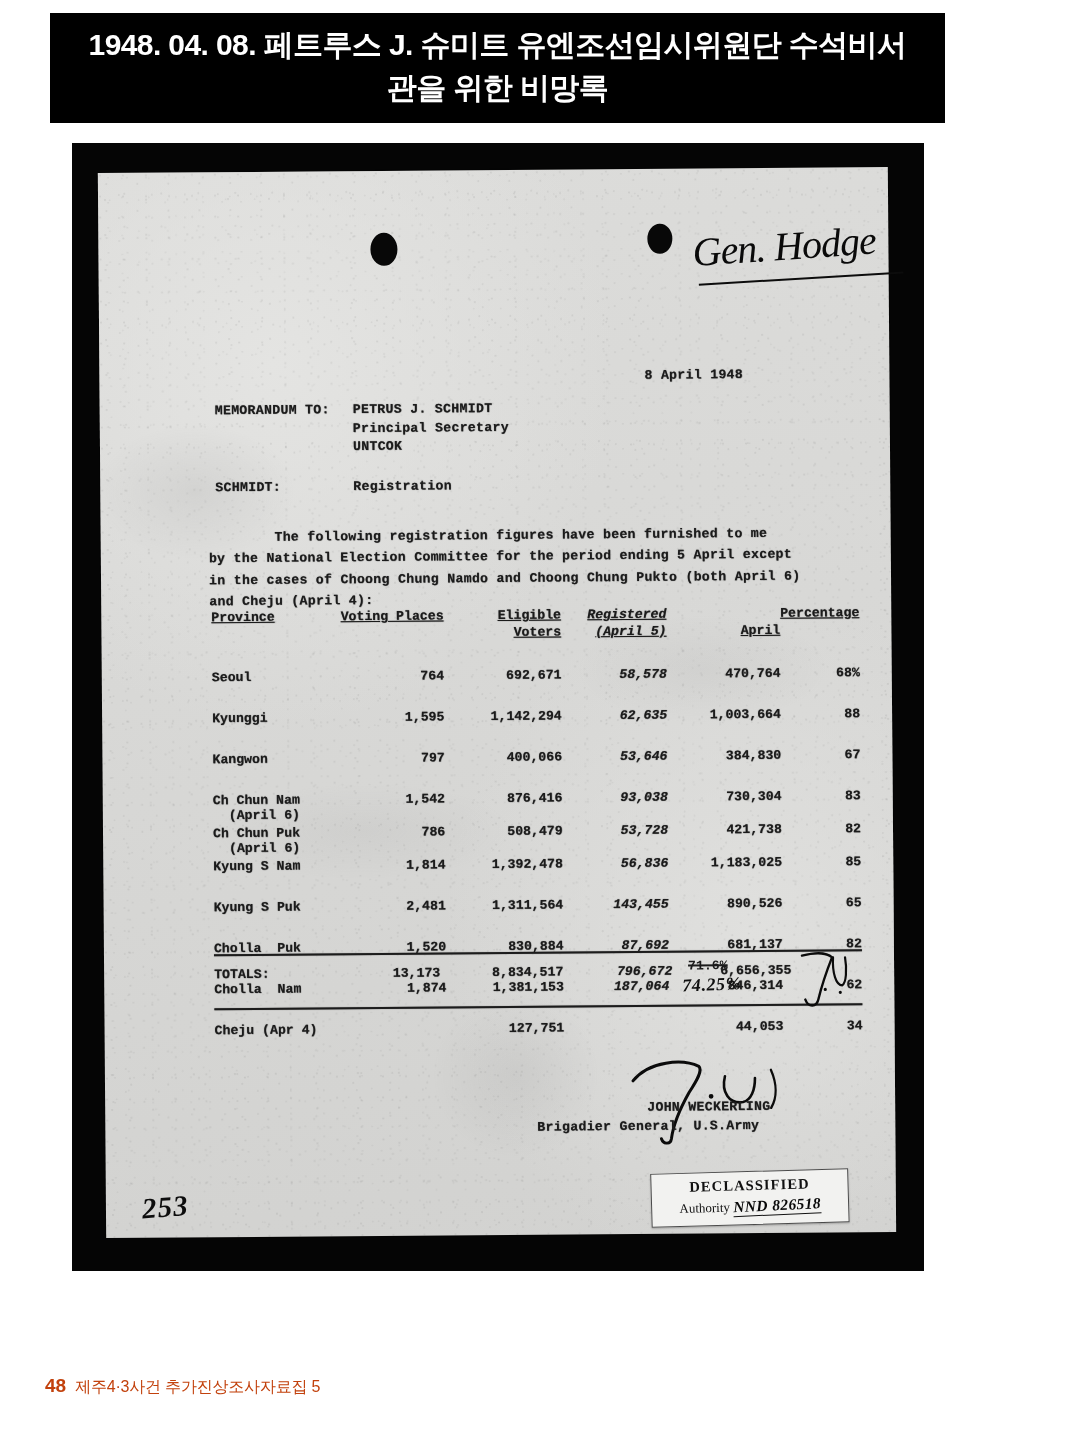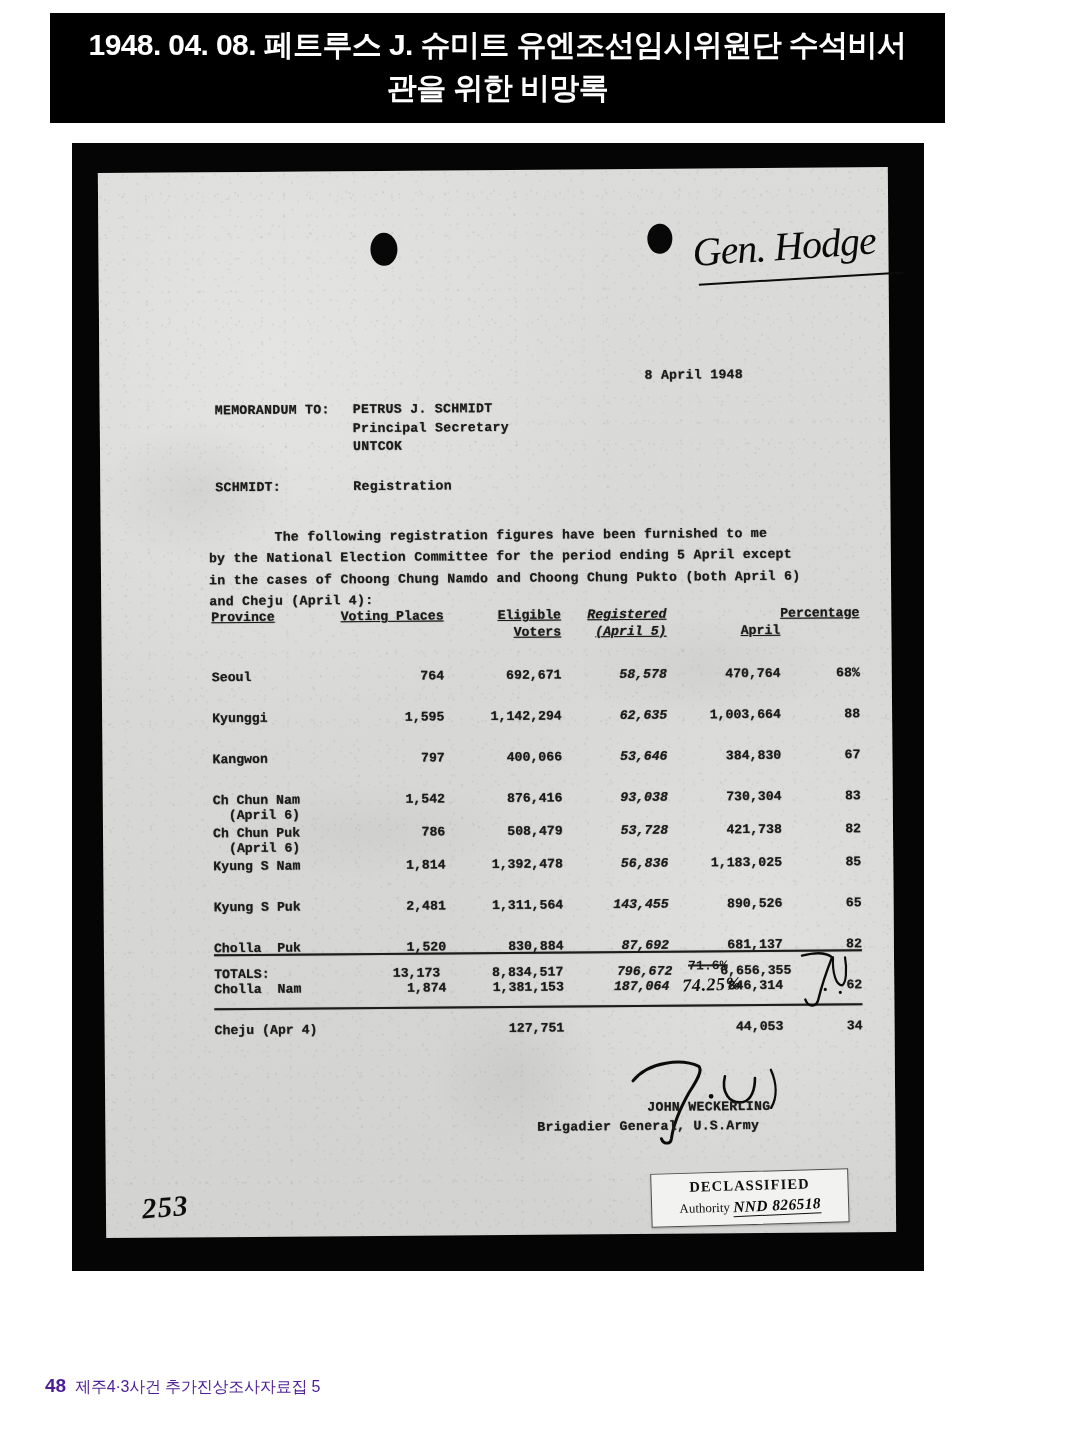--- a/index.html
+++ b/index.html
@@ -299,21 +299,21 @@
   }
 
   
   .footer {
     position: absolute;
     left: 45px;
     top: 1375px;
     display: flex;
     align-items: baseline;
     gap: 9px;
-    color: #4c1d95;
+    color: #c2410c;
   }
   .footer-num {
     font-family: "Liberation Sans", sans-serif;
     font-size: 19px;
     font-weight: bold;
   }
   .footer-txt {
     font-family: "Liberation Sans", sans-serif;
     font-size: 16px;
     letter-spacing: -0.2px;

